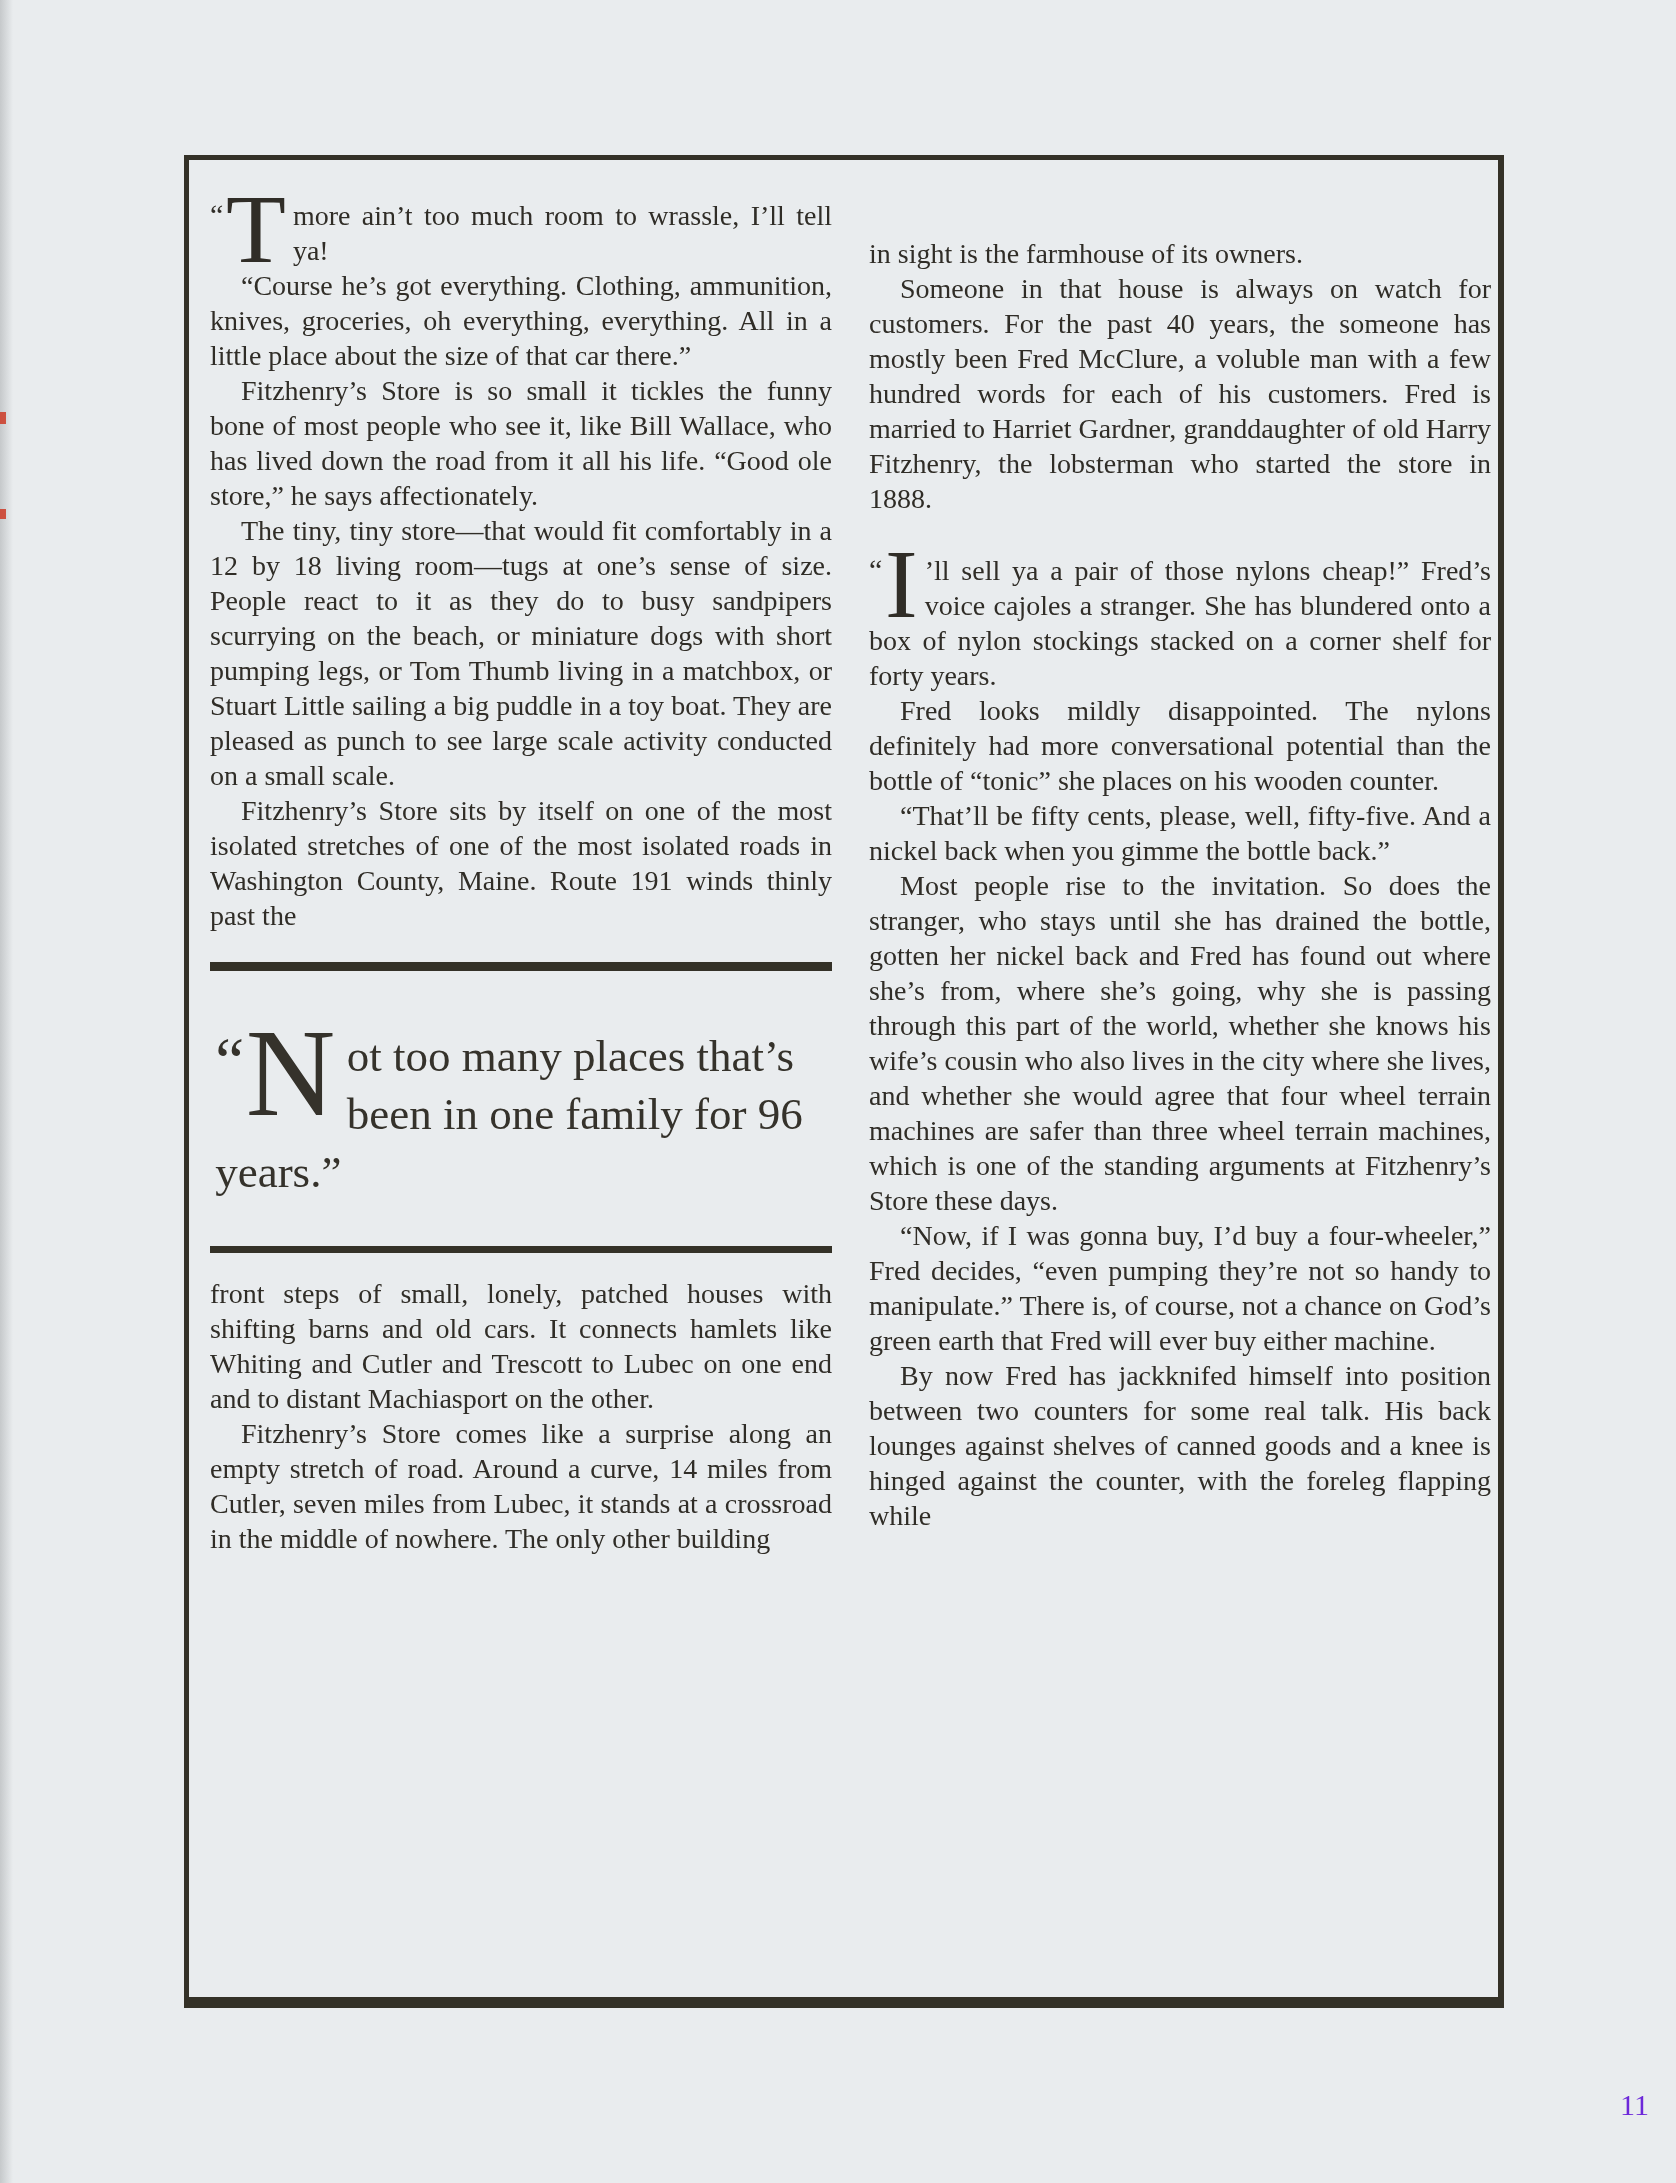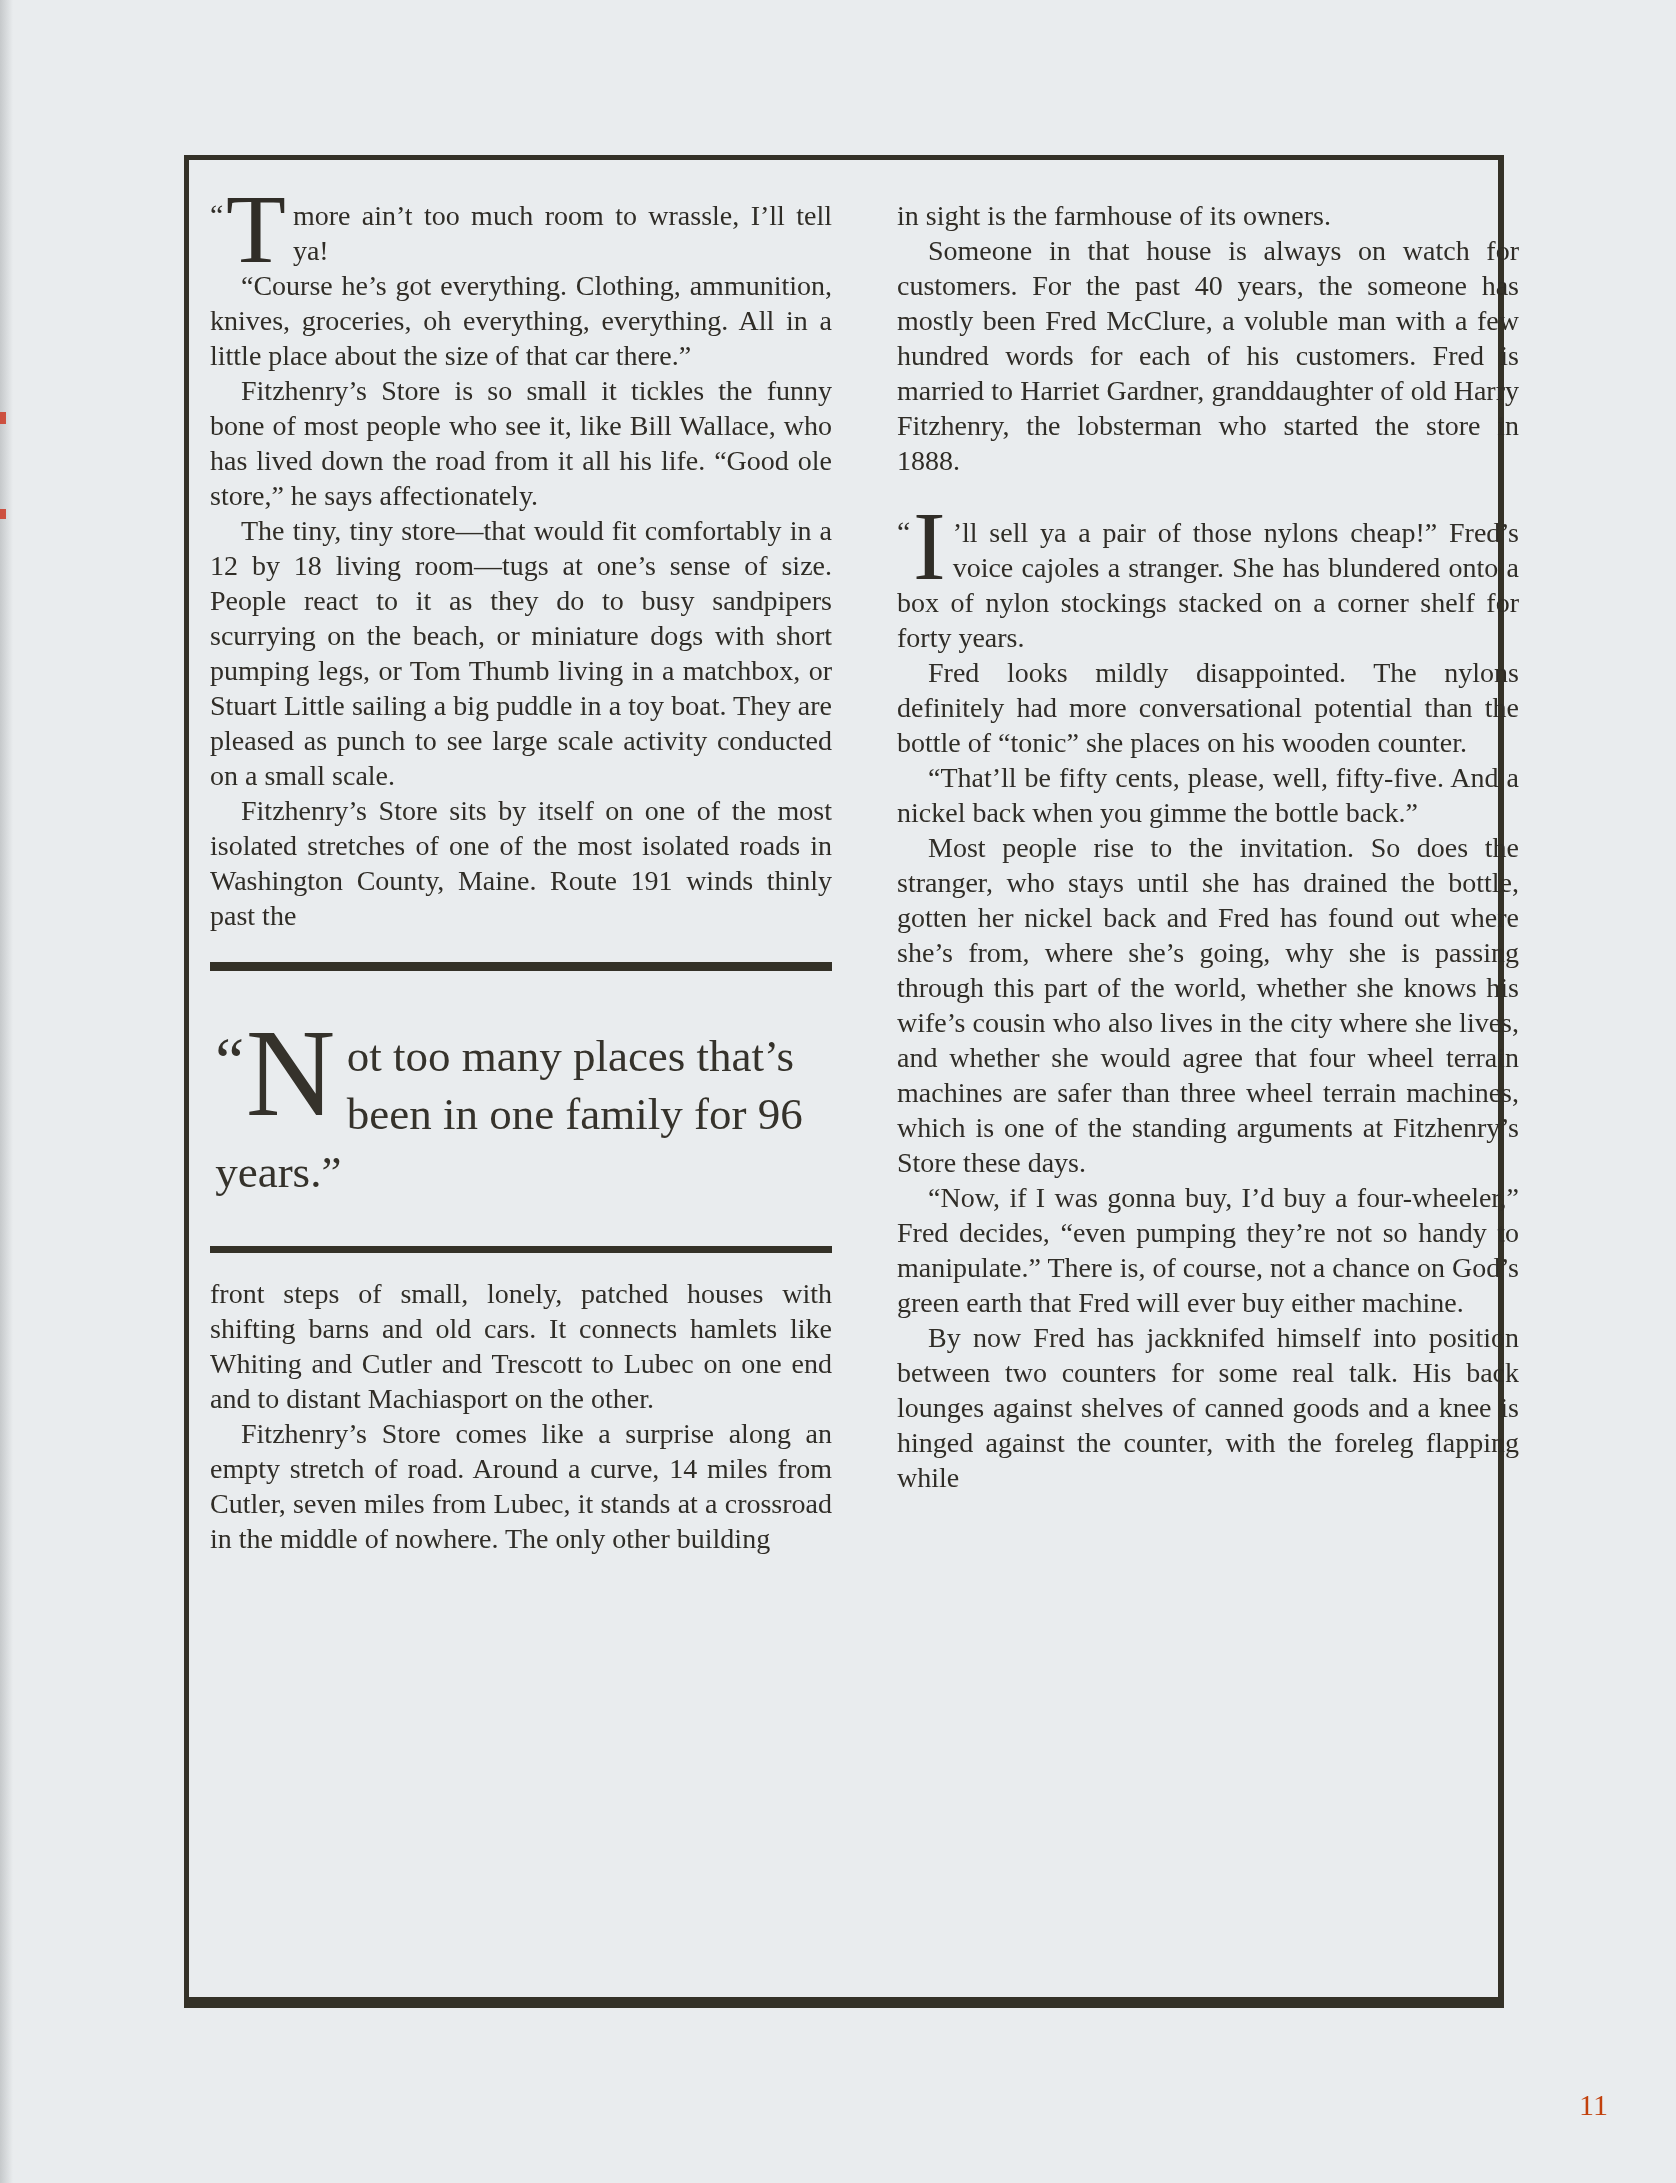--- a/index.html
+++ b/index.html
@@ -27,21 +27,21 @@
     border-width:5.7px 6.1px 11.8px 5.2px;
   }
   .column {
     position:absolute; top:38px; width:622px;
     color:#302d27;
     font-size:28px; line-height:35px;
     text-align:justify;
     text-justify:inter-word;
   }
   .column--left  { left:21px;  }
-  .column--right { left:708px; }
+  .column--right { left:680px;margin-top:38px; }
 
   p.para { margin:0; text-indent:31px; }
   p.para--flush { text-indent:0; }
   p.para--section { margin-top:37px; }
   p.para::after { content:""; display:block; clear:none; }
 
   
   .capwrap {
     float:left; height:66px; margin-right:7px;
     display:flex; align-items:flex-start;
@@ -74,22 +74,22 @@
   .pq-capwrap .pq-open-quote {
     font-size:65px; line-height:65px;
     margin:2.6px 5.2px 0 0; letter-spacing:-3.5px;
   }
   .pq-capwrap .pq-cap-letter {
     display:block; font-size:124px; line-height:1;
     margin-top:-15px;
   }
 
   .page-number {
-    position:absolute; left:1579px; top:2088px;
-    font-size:30px; color:#c2410c;
+    position:absolute; left:1620px; top:2088px;
+    font-size:30px; color:#6d28d9;
   }
 </style>
 </head>
 <body>
 
 <div class="paper-edge-left"></div>
 <div class="red-mark m1"></div>
 <div class="red-mark m2"></div>
 
 <div class="article-frame">

